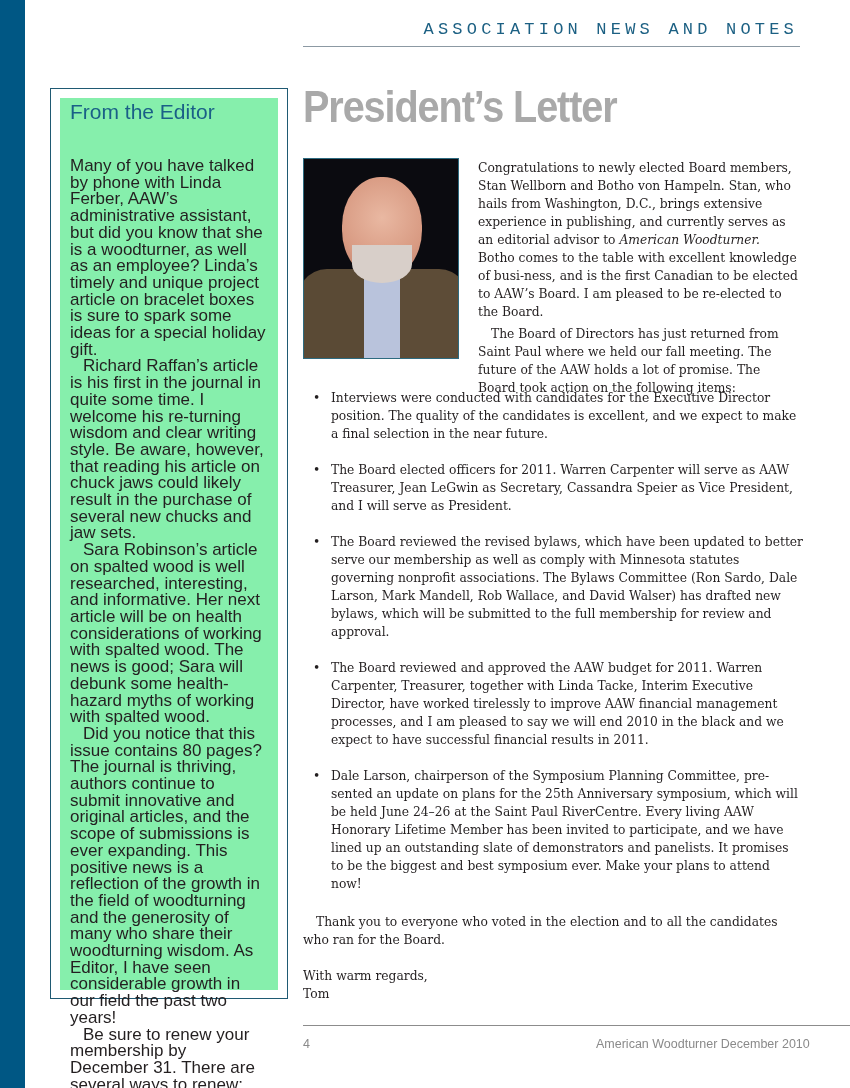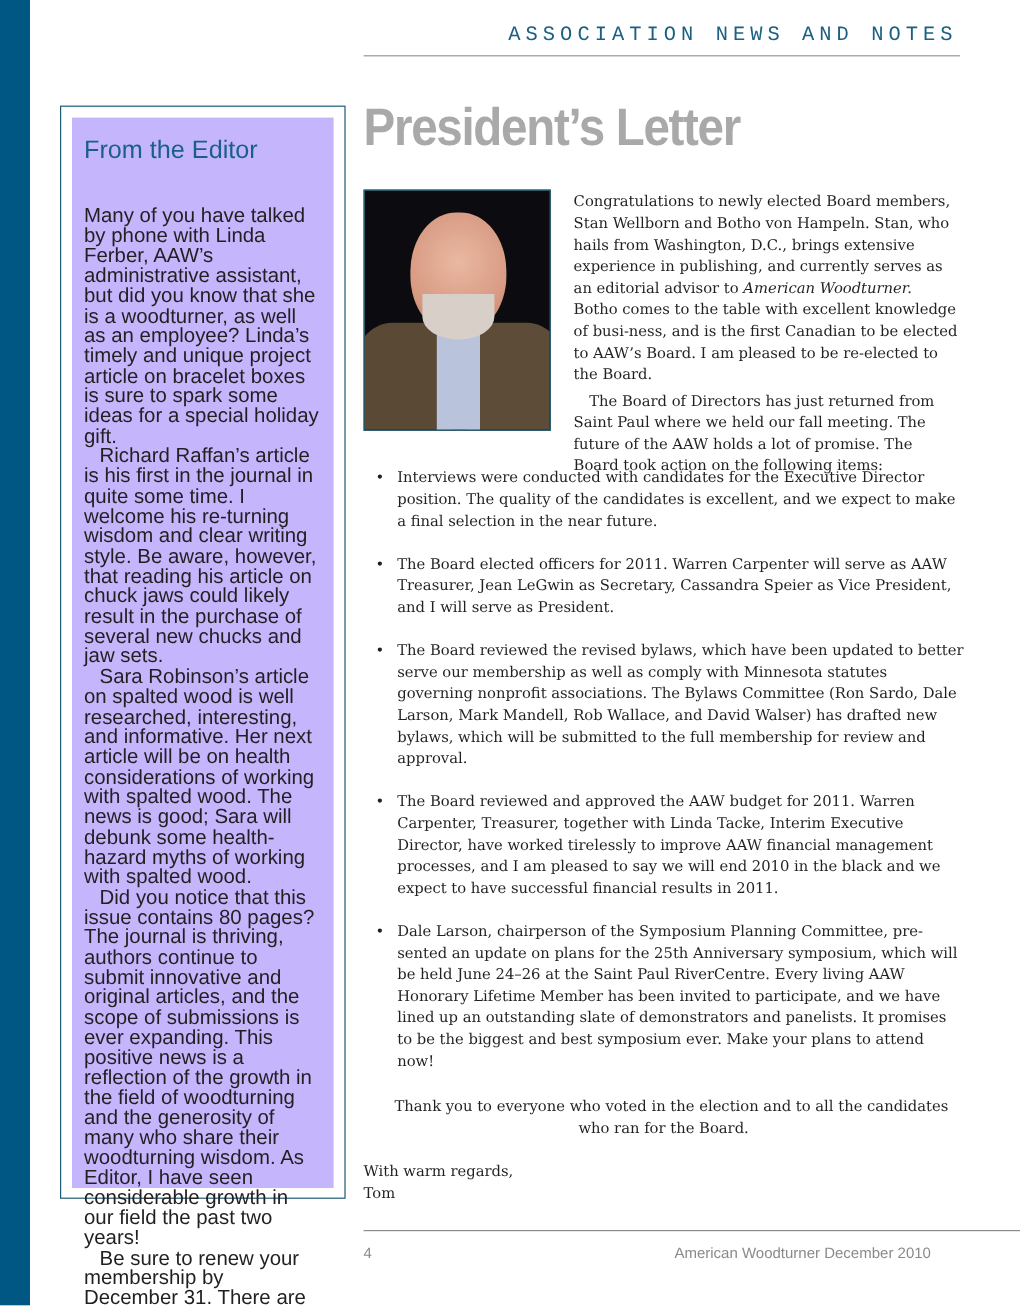--- a/index.html
+++ b/index.html
@@ -7,21 +7,21 @@
   body { position: relative; font-family: "DejaVu Serif", serif; color: #231f20; }
 
   .side-bar { position: absolute; left: 0; top: 0; width: 25px; height: 1088px; background: #005784; }
 
   .section-header { position: absolute; left: 303px; top: 20px; width: 497px; text-align: right;
     font-family: Liberation Mono, monospace; font-size: 17px; letter-spacing: 4.2px; color: #1c6083; padding-right: 2px; }
   .section-rule { position: absolute; left: 303px; top: 46px; width: 497px; height: 1px; background: #8c99a3; }
 
   
   .editor-box { position: absolute; left: 50px; top: 88px; width: 238px; height: 911px; border: 1px solid #1f5a73; background: #fff; }
-  .editor-inner { position: absolute; left: 9px; top: 9px; width: 218px; height: 892px; background: #c4b5fd; padding: 14px 10px 0 10px; }
+  .editor-inner { position: absolute; left: 9px; top: 9px; width: 218px; height: 892px; background: #86efac; padding: 0 10px 0 10px; }
   .editor-title { font-family: "Liberation Sans", sans-serif; font-size: 21px; color: #1a5f87; line-height: 28px; margin-bottom: 2px; }
   .editor-text { font-family: "Liberation Sans", sans-serif; font-size: 17px; line-height: 16.7px; color: #231f20; margin-top: 32px; }
   .editor-text p { margin: 0; }
   .editor-text p.indent { text-indent: 13px; }
   .editor-photo-wrap { margin-top: 0; overflow: hidden; }
   .editor-photo { float: left; width: 77px; height: 111px; margin: 1px 5px 4px 0; border: 1px solid #3a6a6a; background: linear-gradient(180deg,#d8b870 0%,#c49a55 30%,#bda54a 60%,#a9a23a 100%); position: relative; overflow: hidden; }
   .editor-photo .hair { position: absolute; left: 18px; top: 8px; width: 42px; height: 34px; border-radius: 50% 50% 40% 40%; background: #4a2c1e; }
   .editor-photo .face { position: absolute; left: 22px; top: 20px; width: 34px; height: 40px; border-radius: 45%; background: #d89a86; }
   .editor-photo .body { position: absolute; left: 4px; top: 62px; width: 70px; height: 50px; border-radius: 40% 40% 0 0; background: #b4a22c; }
   .editor-photo .hand { position: absolute; left: 42px; top: 50px; width: 18px; height: 22px; border-radius: 45%; background: #d09480; }
@@ -40,26 +40,26 @@
   .intro { position: absolute; left: 474px; top: 155px; width: 330px; }
   .intro p { margin: 4px; }
   .intro p.indent { text-indent: 13px; }
 
   .items { position: absolute; left: 303px; top: 389px; width: 500px; list-style: none; }
   .items li { position: relative; padding-left: 28px; margin-bottom: 18px; }
   .items li .bullet { position: absolute; left: 10px; top: 0; }
 
   .closing { position: absolute; left: 303px; top: 913px; width: 500px; }
   .closing p { margin: 0; }
-  .closing p.indent { text-indent: 13px; text-align: center; }
+  .closing p.indent { text-indent: 13px; }
   .closing .gap { height: 18px; }
 
   .footer-rule { position: absolute; left: 303px; top: 1025px; width: 547px; height: 1px; background: #8c8c8c; }
   .footer-page { position: absolute; left: 303px; top: 1037px; font-family: "Liberation Sans", sans-serif; font-size: 12.5px; color: #8a8a8a; }
-  .footer-pub { position: absolute; left: 562px; top: 1037px; font-family: "Liberation Sans", sans-serif; font-size: 12.5px; color: #8a8a8a; }
+  .footer-pub { position: absolute; left: 596px; top: 1037px; font-family: "Liberation Sans", sans-serif; font-size: 12.5px; color: #8a8a8a; }
 </style>
 </head>
 <body>
 
 <div class="side-bar"></div>
 
 <div class="section-header">ASSOCIATION NEWS AND NOTES</div>
 <div class="section-rule"></div>
 
 <div class="editor-box">

